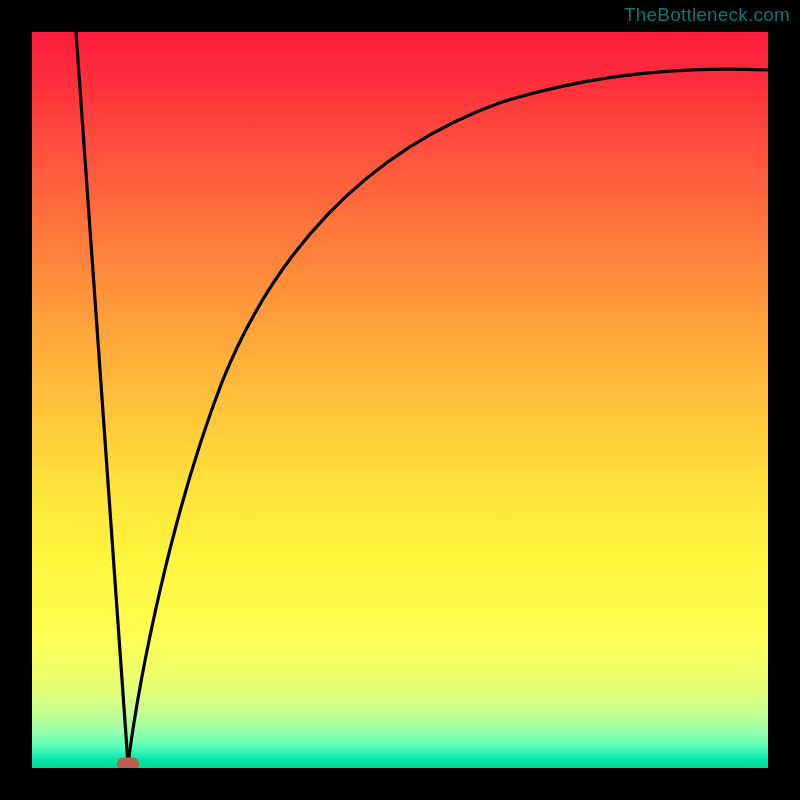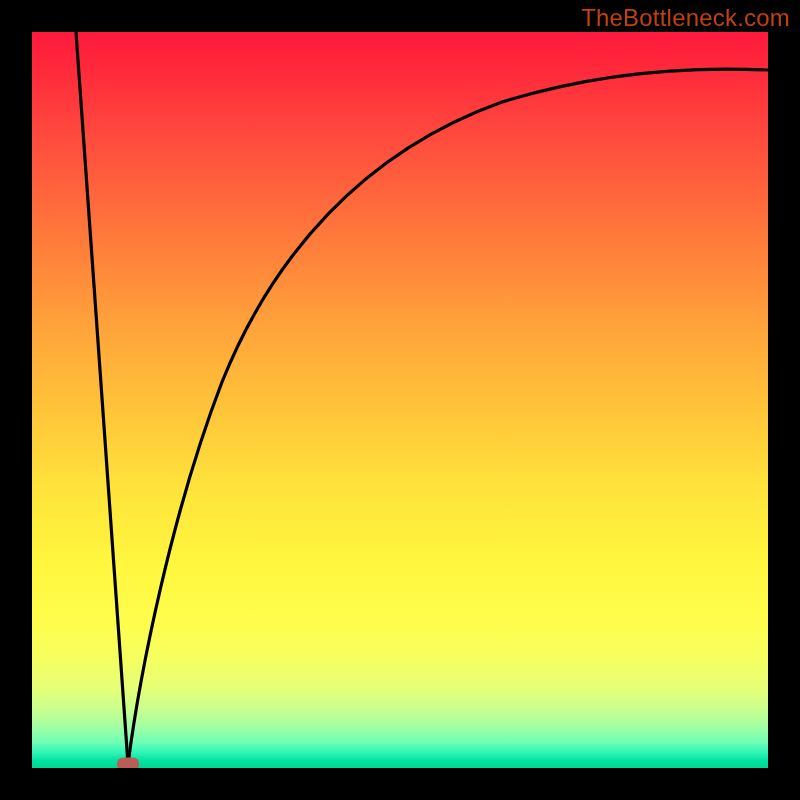--- a/index.html
+++ b/index.html
@@ -44,22 +44,22 @@
       #6effb6 96.5%,
       #2cf3b5 98%,
       #00e3a0 99%,
       #00d992 100%
     );
   }
   .watermark {
     position: absolute;
     top: 4px;
     right: 10px;
-    color: #c2410c;
-    font-size: 24px;
+    color: #0f766e;
+    font-size: 19px;
     font-weight: 500;
     letter-spacing: 0.2px;
     user-select: none;
   }
   svg.curves {
     position: absolute;
     inset: 0;
   }
   .dot {
     position: absolute;

